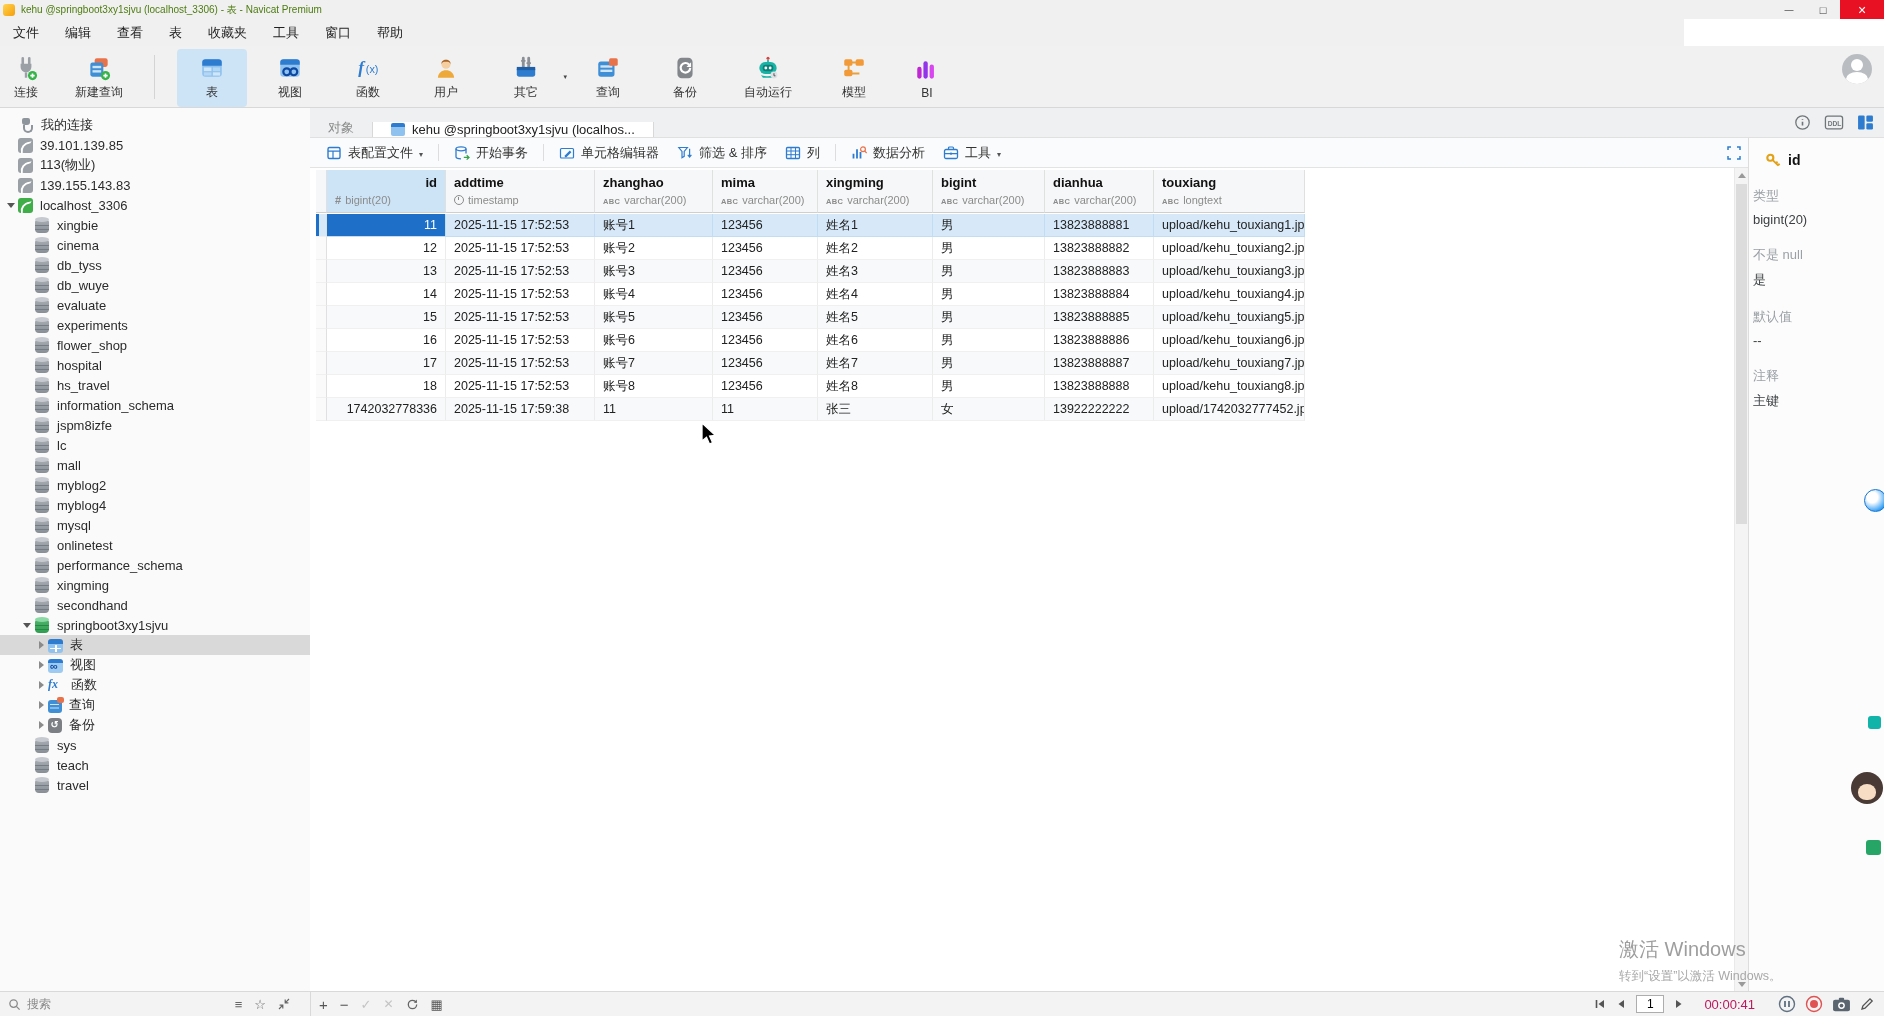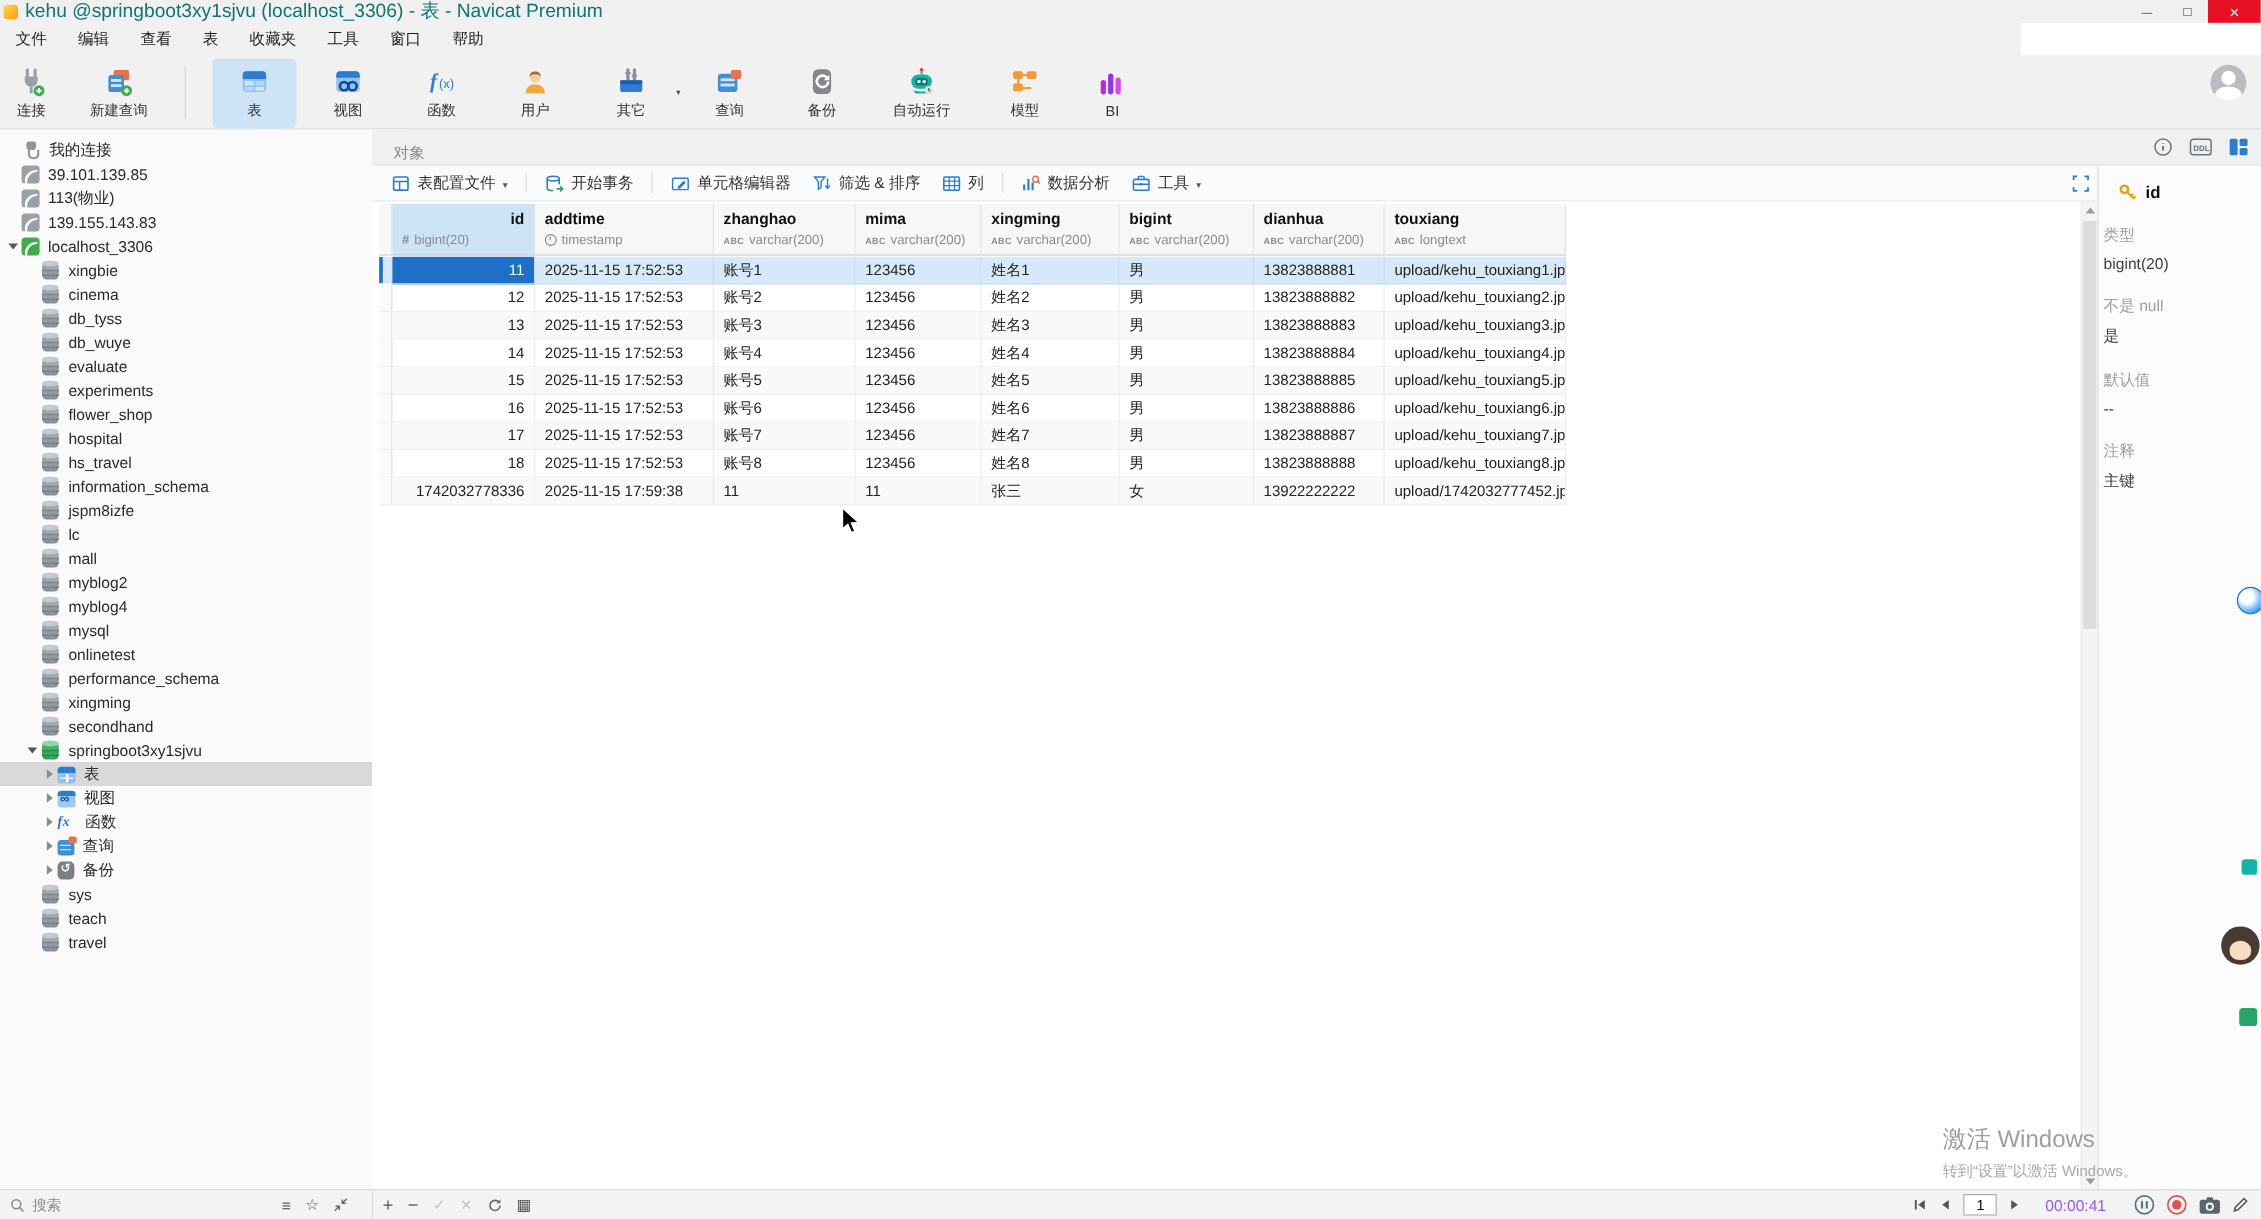--- a/index.html
+++ b/index.html
@@ -4,21 +4,21 @@
 <style>
   html,body{margin:0;padding:0}
   body{width:1884px;height:1016px;position:relative;overflow:hidden;background:#fff;
        font-family:"Liberation Sans","DejaVu Sans",sans-serif;color:#222;-webkit-user-select:none}
   .abs{position:absolute}
 
   
   .titlebar{left:0;top:0;width:1884px;height:19px;background:#f0f0f0;display:flex;align-items:center}
   .app-icon{width:12px;height:12px;margin:0 6px 0 3px;border-radius:3px;
             background:linear-gradient(135deg,#ffd54f,#f59e0b);flex:none}
-  .title-text{font-size:16px;color:#0f766e;white-space:nowrap}
+  .title-text{font-size:10px;color:#4d7c0f;white-space:nowrap}
   .win-controls{margin-left:auto;display:flex;height:19px}
   .win-btn{width:34px;height:19px;display:flex;align-items:center;justify-content:center;color:#333;font-size:11px}
   .win-btn.min::before{content:"—";font-size:9px}
   .win-btn.max::before{content:"□";font-size:11px}
   .win-btn.close{width:44px;background:#e81123;color:#fff}
   .win-btn.close::before{content:"×";font-size:14px}
 
   
   .menubar{left:0;top:19px;width:1684px;height:27px;background:#f0f0f0;display:flex;align-items:center}
   .menu-item{padding:0 13px;font-size:13px;color:#1f1f1f}
@@ -141,21 +141,21 @@
   .glyph-star::before{content:"☆";font-size:13px;color:#666}
   .sb-vline{width:1px;height:25px;background:#d9d9d9}
   .sb-actions{display:flex;align-items:center;gap:12px;margin-left:8px;color:#555}
   .glyph-plus::before{content:"+";font-size:15px;color:#555}
   .glyph-minus::before{content:"−";font-size:15px;color:#555}
   .glyph-check::before{content:"✓";font-size:13px;color:#c3c3c3}
   .glyph-x::before{content:"✕";font-size:12px;color:#c3c3c3}
   .glyph-grid::before{content:"▦";font-size:13px;color:#555}
   .sb-right{margin-left:auto;display:flex;align-items:center;gap:9px;padding-right:10px}
   .page-input{width:26px;height:16px;border:1px solid #adadad;background:#fff;font-size:12px;text-align:center;padding:0}
-  .sb-timer{font-size:13px;color:#8b5cf6;margin:0 14px 0 10px}
+  .sb-timer{font-size:13px;color:#be185d;margin:0 14px 0 10px}
 
   
   .watermark{left:1619px;top:936px;color:#9e9e9e;z-index:40}
   .watermark .w1{font-size:20px}
   .watermark .w2{font-size:12.5px;margin-top:5px;color:#a8a8a8}
 
   
   .float-ball{right:-3px;top:489px;width:23px;height:23px;border-radius:50%;z-index:60;
               background:radial-gradient(circle at 35% 35%,#ffffff 28%,#2196f3 78%);border:1px solid #1976d2;box-sizing:border-box}
   .chip-teal{right:3px;top:716px;width:13px;height:13px;border-radius:3px;background:#12b3a8;z-index:60}
@@ -480,20 +480,24 @@
         <span class="ticon db"></span>
         <span>travel</span>
       </div>
   </div>
 </div>
 
 <div class="abs tabbar">
   <div class="tab">
       <span>对象</span>
     </div>
+  <div class="tab active">
+    <span class="mini-tbl"></span>
+    <span>kehu @springboot3xy1sjvu (localhos...</span>
+  </div>
   <div class="panel-icons">
     <svg width="17" height="17" viewBox="0 0 16 16">
         <circle cx="8" cy="8" r="6.3" fill="none" stroke="#707579" stroke-width="1.2"></circle>
         <path d="M8 7.2v3.6M8 4.8v.6" stroke="#707579" stroke-width="1.5"></path>
       </svg>
     <svg width="20" height="15" viewBox="0 0 18 14">
         <rect x="1" y="1" width="16" height="12" rx="2" fill="none" stroke="#707579" stroke-width="1.2"></rect>
         <text x="3.2" y="9.8" font-size="6.2" fill="#707579" font-weight="bold">DDL</text>
       </svg>
     <svg width="17" height="17" viewBox="0 0 16 16">

